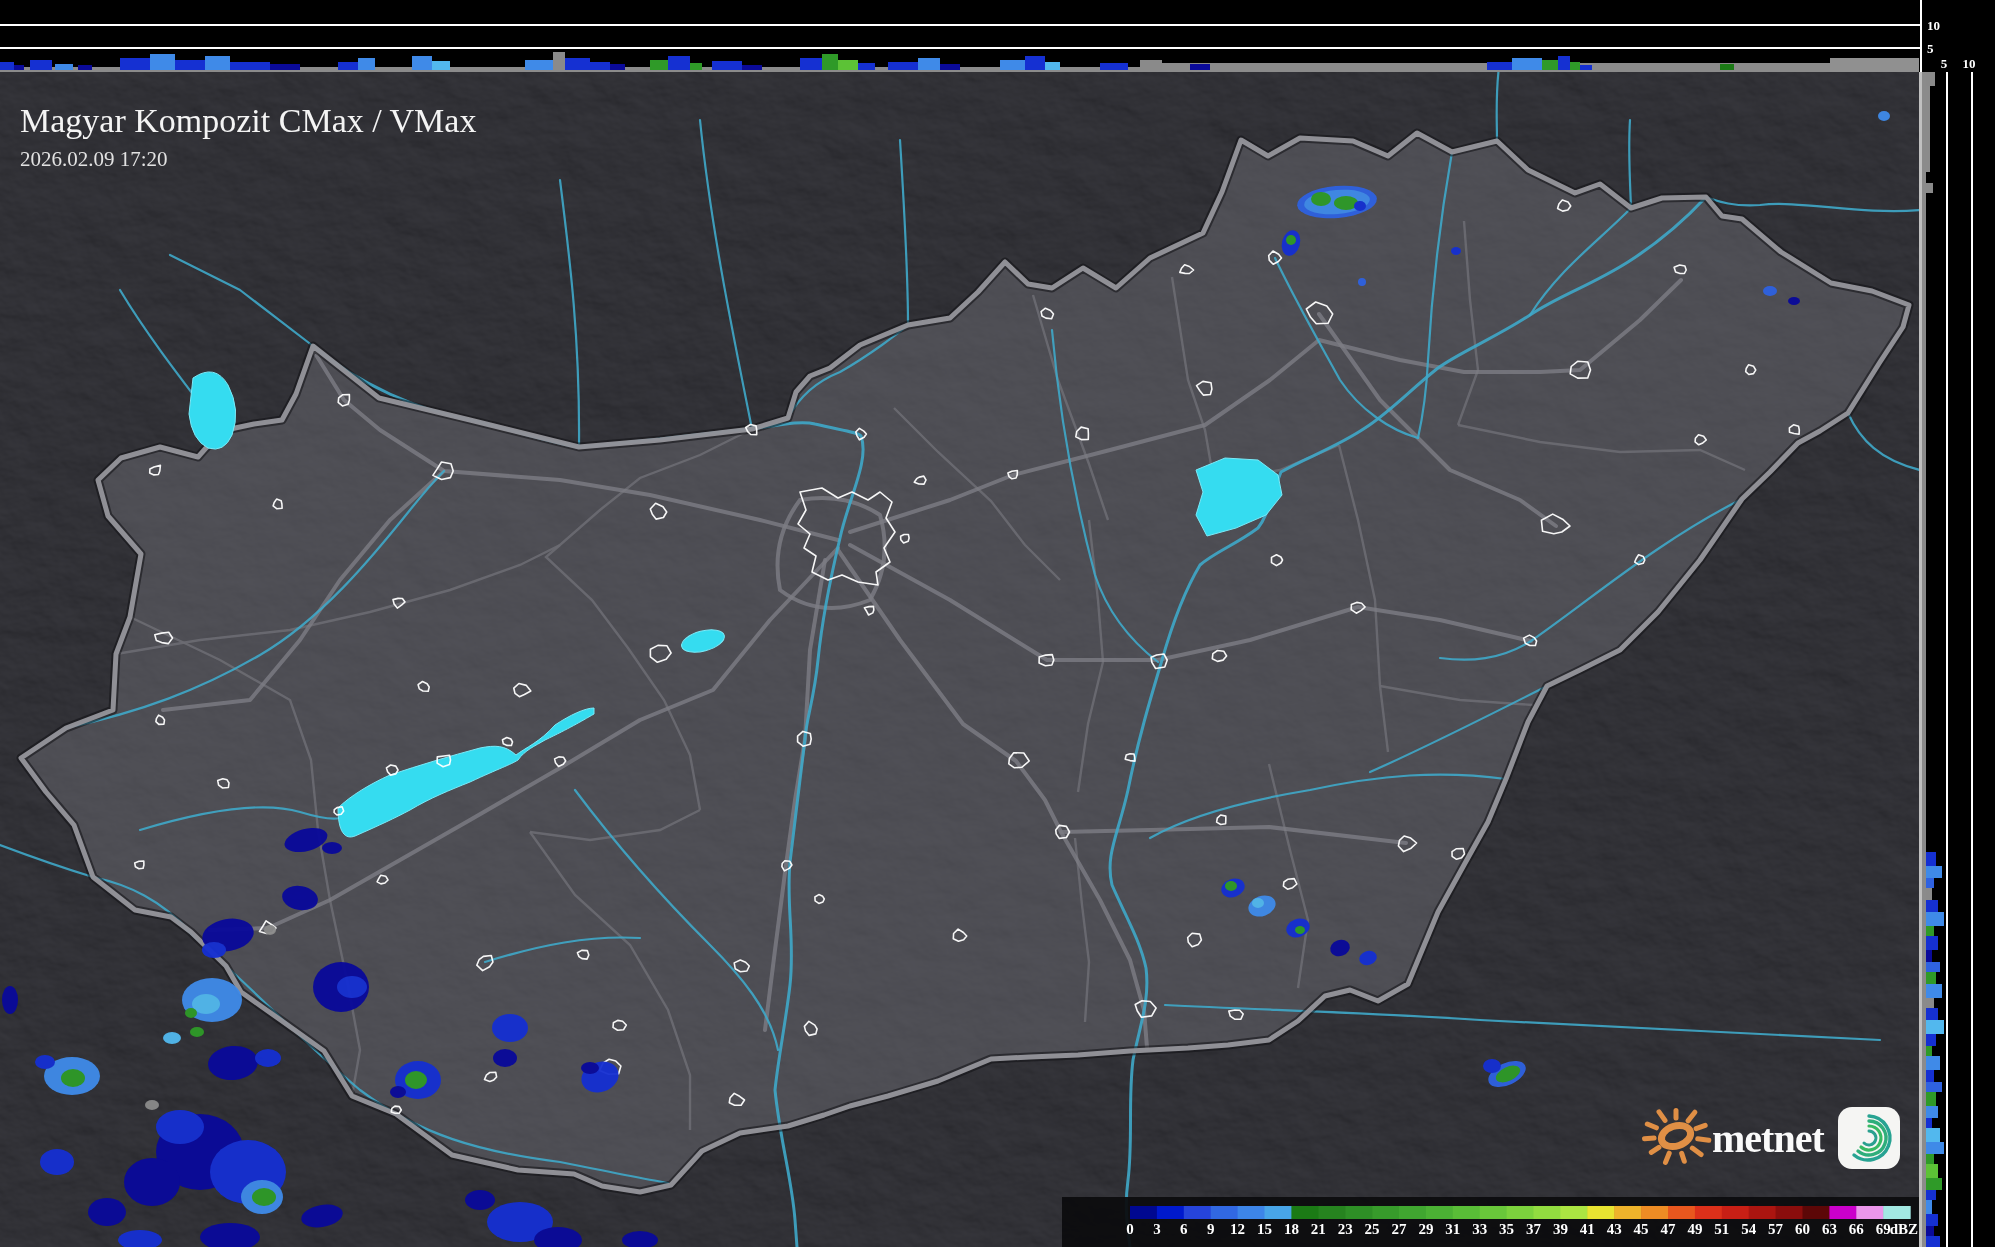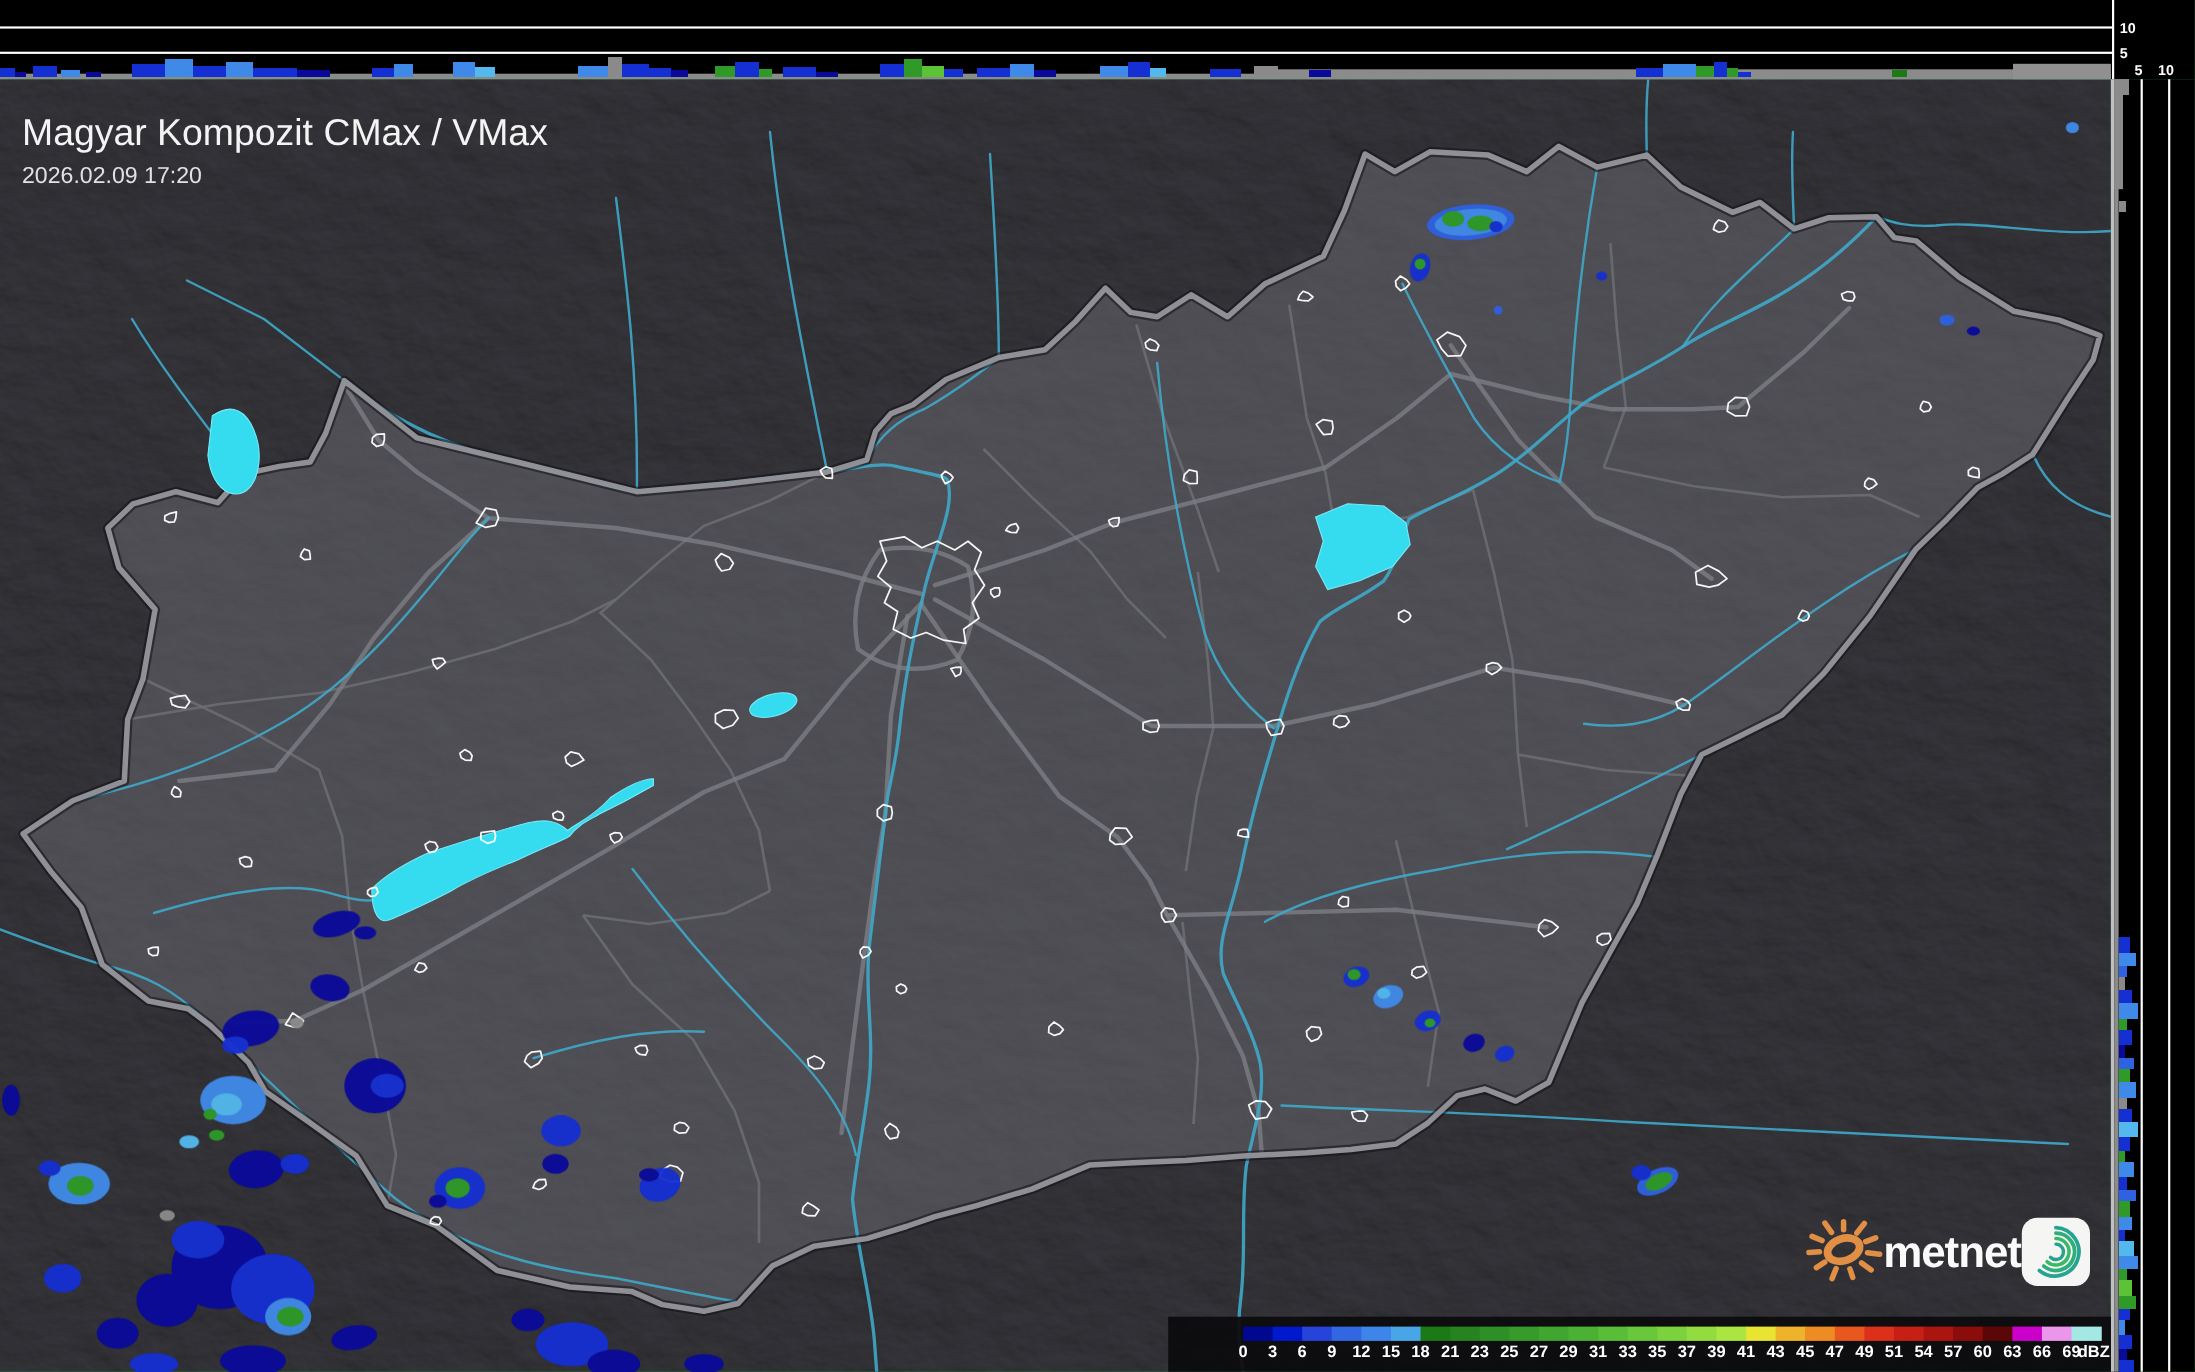--- a/index.html
+++ b/index.html
@@ -1,17 +1,17 @@
 <!DOCTYPE html>
 <html><head>
 <meta charset="utf-8">
 <style>
   html,body{margin:0;padding:0;background:#000;}
-  .stage{position:relative;width:1995px;height:1247px;overflow:hidden;background:#22c55e;
-         font-family:Liberation Sans, sans-serif;}
+  .stage{position:relative;width:1995px;height:1247px;overflow:hidden;background:#eab308;
+         font-family:Liberation Serif, serif;}
   svg{position:absolute;left:0;top:0;}
   .t-title{font-size:34px;fill:#f4f4f4;}
   .t-date{font-size:21px;fill:#e2e2e2;}
   .t-axis{font-size:13px;font-weight:700;fill:#ffffff;}
   .lg{font-size:15px;font-weight:700;fill:#ffffff;}
   .city{fill:none;stroke:#ffffff;stroke-width:1.6;stroke-linejoin:round;opacity:.95;}
   .county{fill:none;stroke:#6b6b72;stroke-width:2.4;opacity:.9;}
   .road{fill:none;stroke:#7d7d84;stroke-width:4;opacity:.8;stroke-linecap:round;stroke-linejoin:round;}
   .river{fill:none;stroke:#3fa9c9;stroke-width:2.2;opacity:.9;stroke-linecap:round;stroke-linejoin:round;}
   .riverbig{stroke-width:3;}

